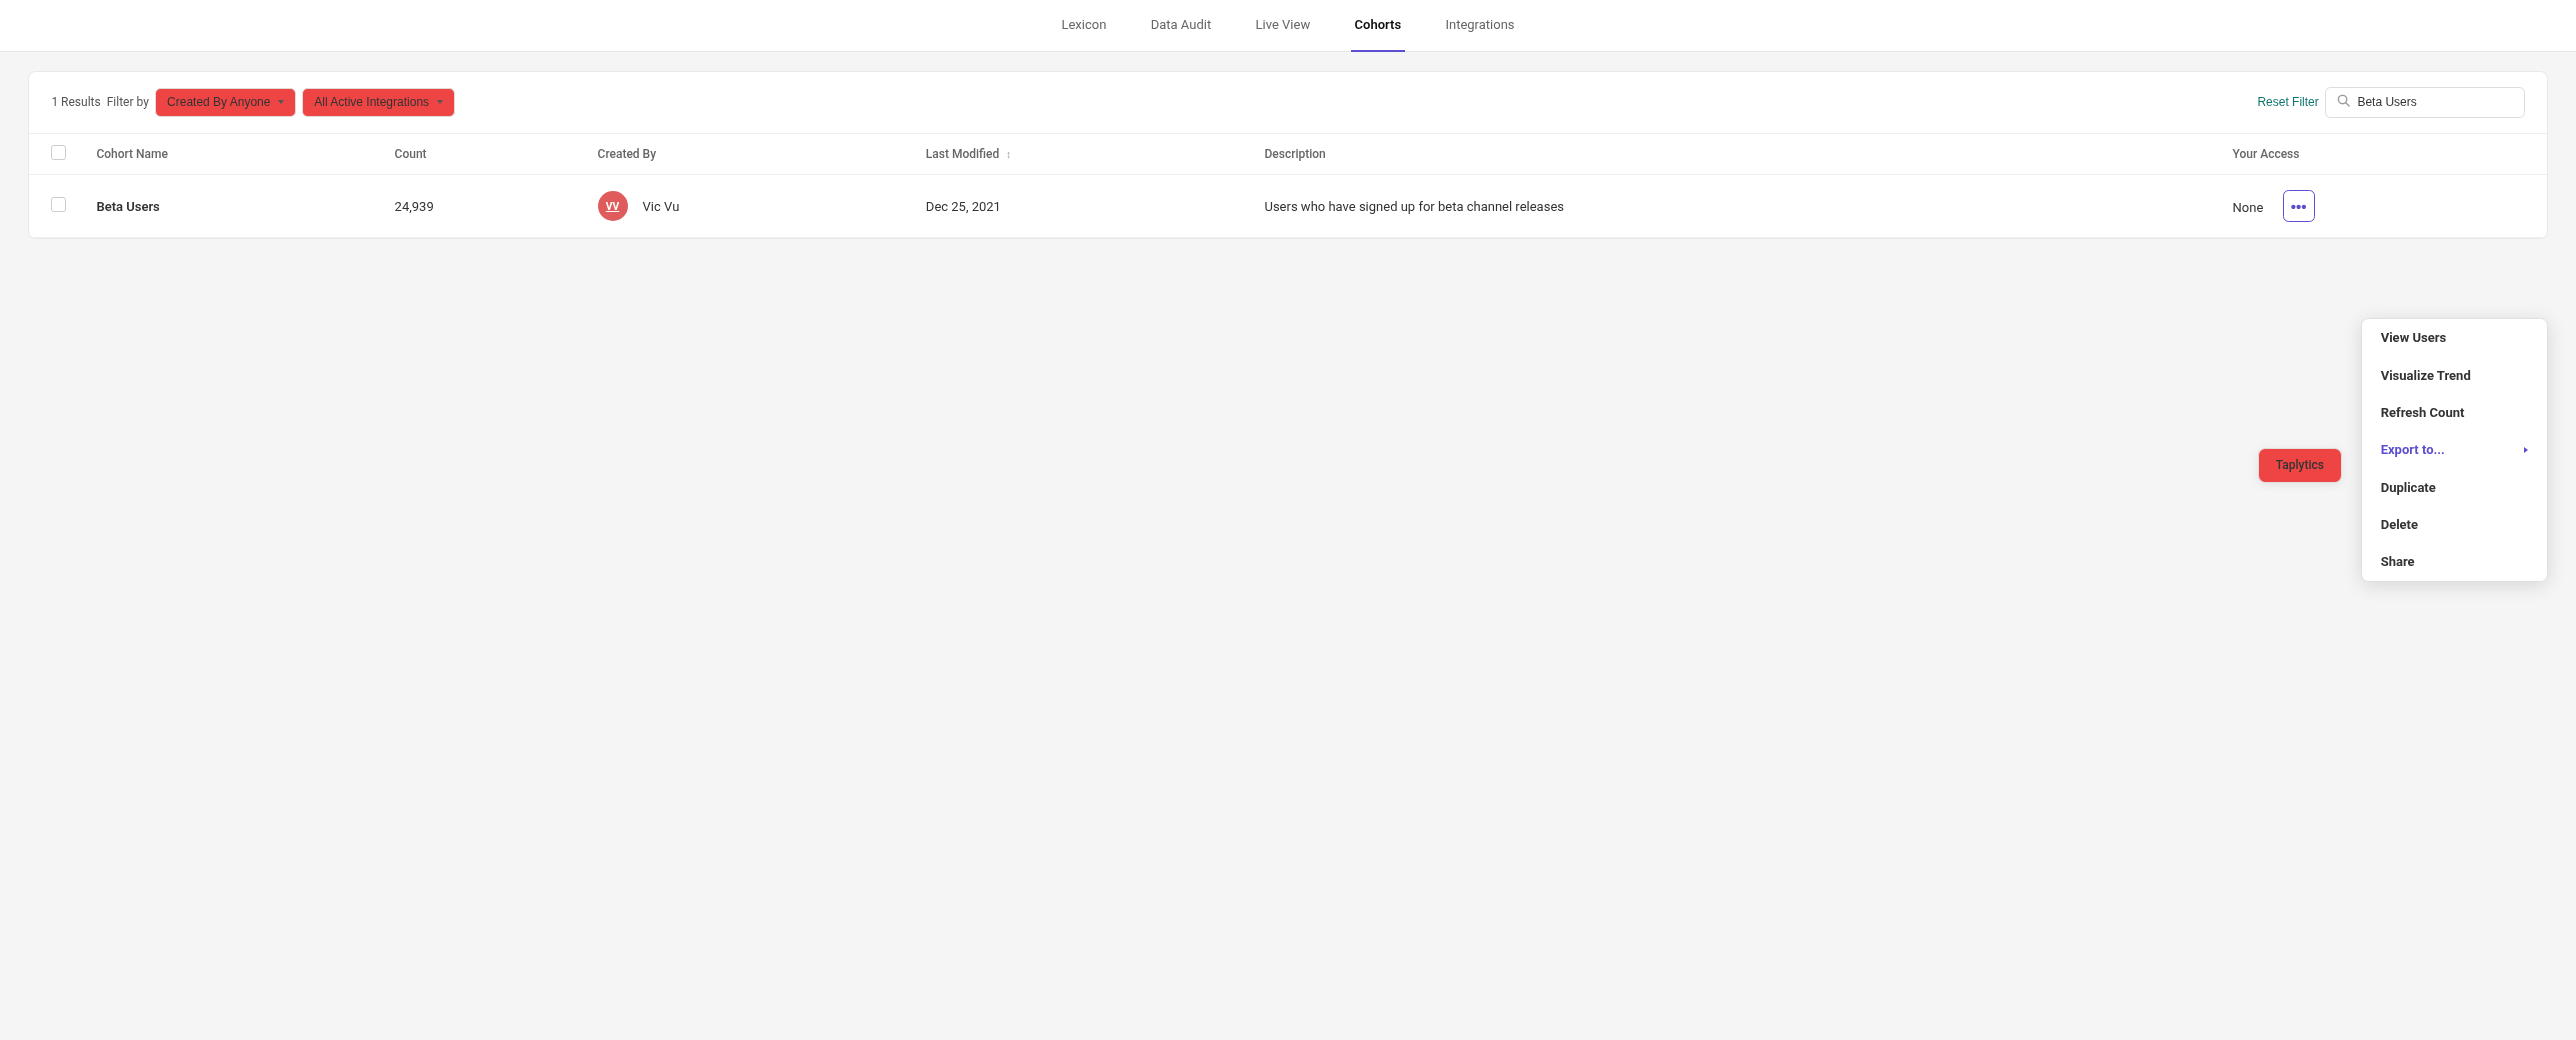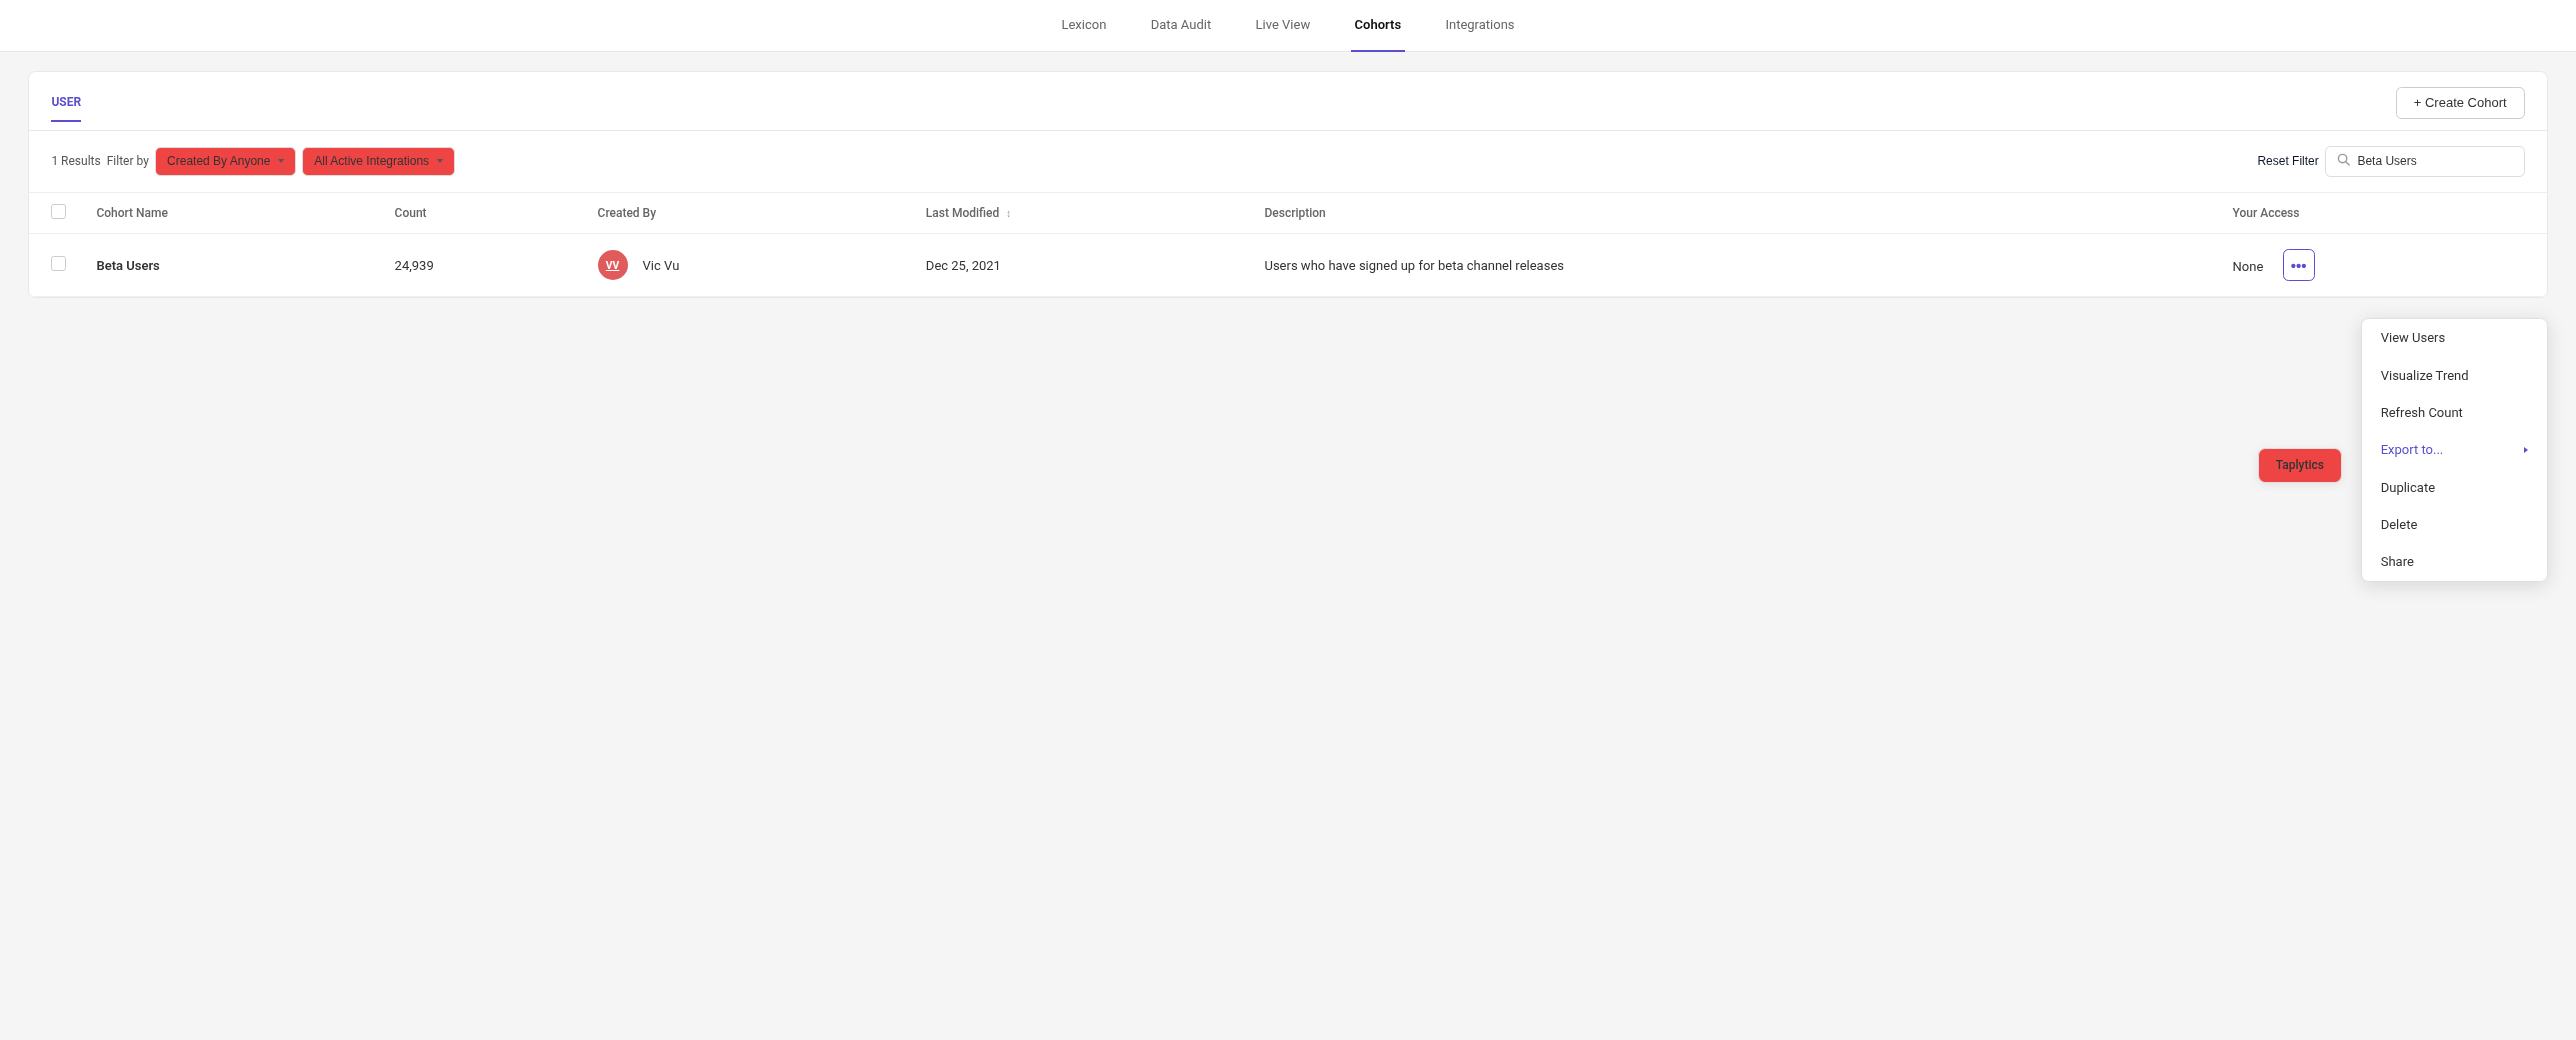--- a/index.html
+++ b/index.html
@@ -116,21 +116,21 @@
       height: 0;
       border-left: 3.7px solid transparent;
       border-right: 3.7px solid transparent;
       border-top: 4.7px solid #555;
       margin-left: 1.9px;
     }
     .spacer { flex: 1; }
     .reset-filter-btn {
       background: none;
       border: none;
-      color: #0f172a;
+      color: #0f766e;
       font-size: 12px;
       cursor: pointer;
       font-weight: 500;
     }
     .search-container {
       display: flex;
       align-items: center;
       border: 0.9px solid #ddd;
       border-radius: 5.6px;
       padding: 6.5px 11.2px;
@@ -254,20 +254,21 @@
       overflow: hidden;
     }
     .context-menu-item {
       padding: 11.2px 18.7px;
       font-size: 13px;
       color: #333;
       cursor: pointer;
       display: flex;
       align-items: center;
       justify-content: space-between;
+      font-weight: bold;
     }
     .context-menu-item.export-to {
       color: #5b4fcf;
     }
     .chevron-right {
       display: inline-block;
       width: 0;
       height: 0;
       border-top: 3.7px solid transparent;
       border-bottom: 3.7px solid transparent;
@@ -299,24 +300,20 @@
   <a class="nav-item">Lexicon</a>
   <a class="nav-item">Data Audit</a>
   <a class="nav-item">Live View</a>
   <a class="nav-item active">Cohorts</a>
   <a class="nav-item">Integrations</a>
 </nav>
 
 <div class="main-content">
   <div class="card">
 
-    <div class="card-header">
-      <div class="tab-user">USER</div>
-      <button class="create-cohort-btn">+ Create Cohort</button>
-    </div>
 
     <div class="filters-row">
       <span class="results-label">1 Results</span>
       <span class="filter-by-label">Filter by</span>
       <button class="dropdown-btn">
         <span>Created By Anyone</span>
         <span class="chevron-down"></span>
       </button>
       <button class="dropdown-btn">
         <span>All Active Integrations</span>

